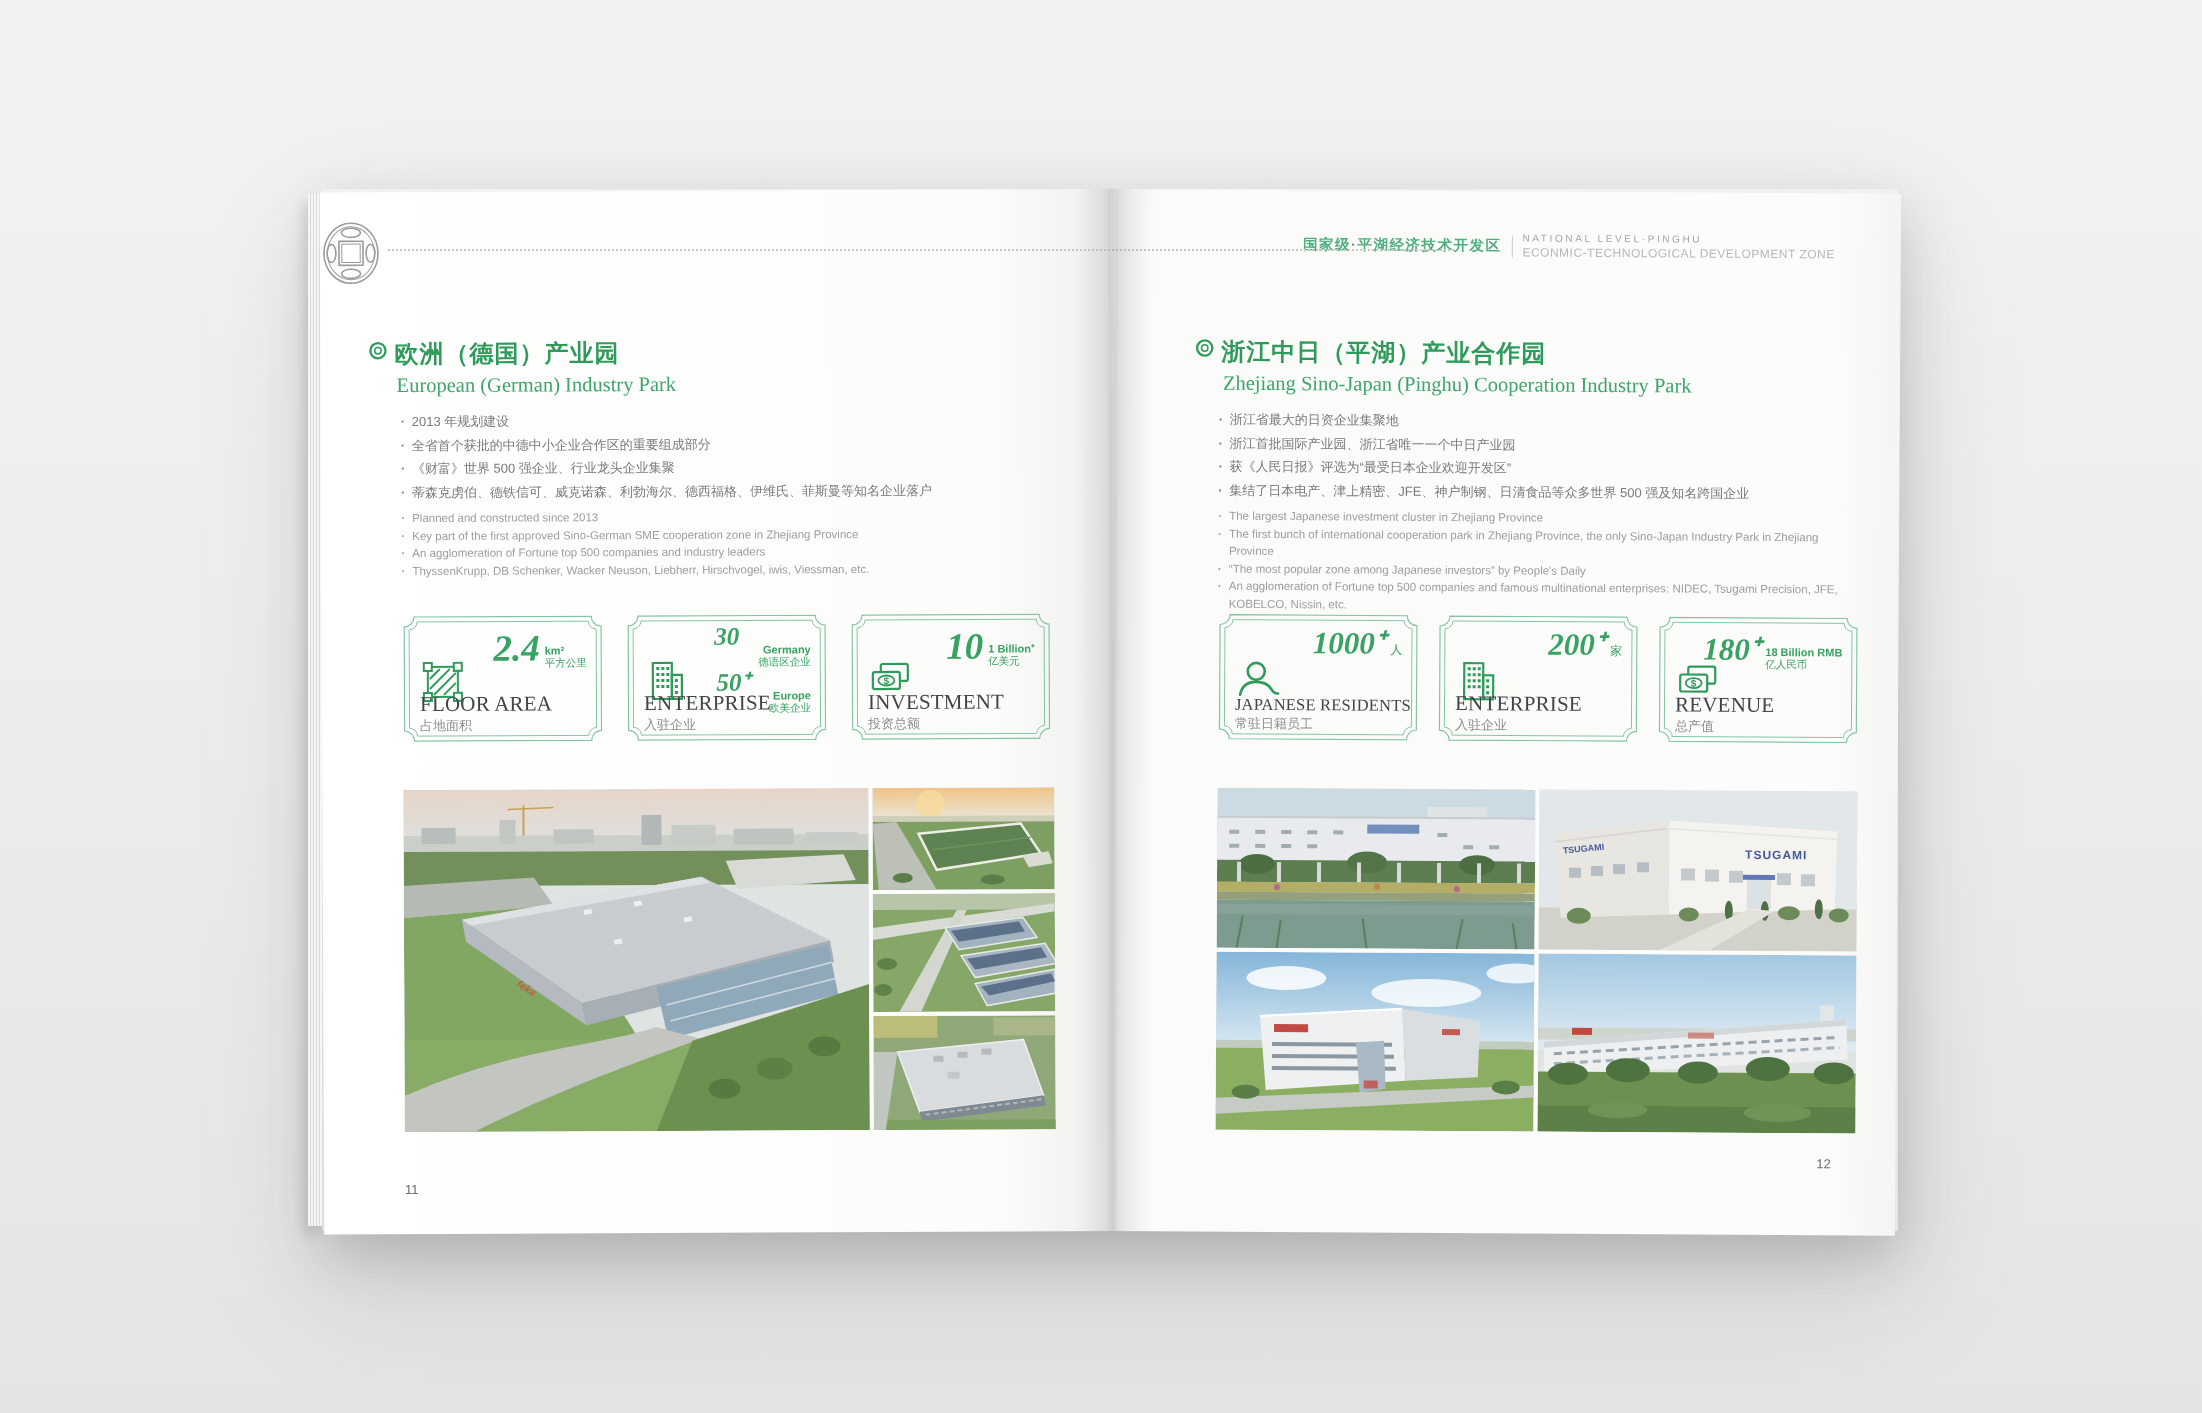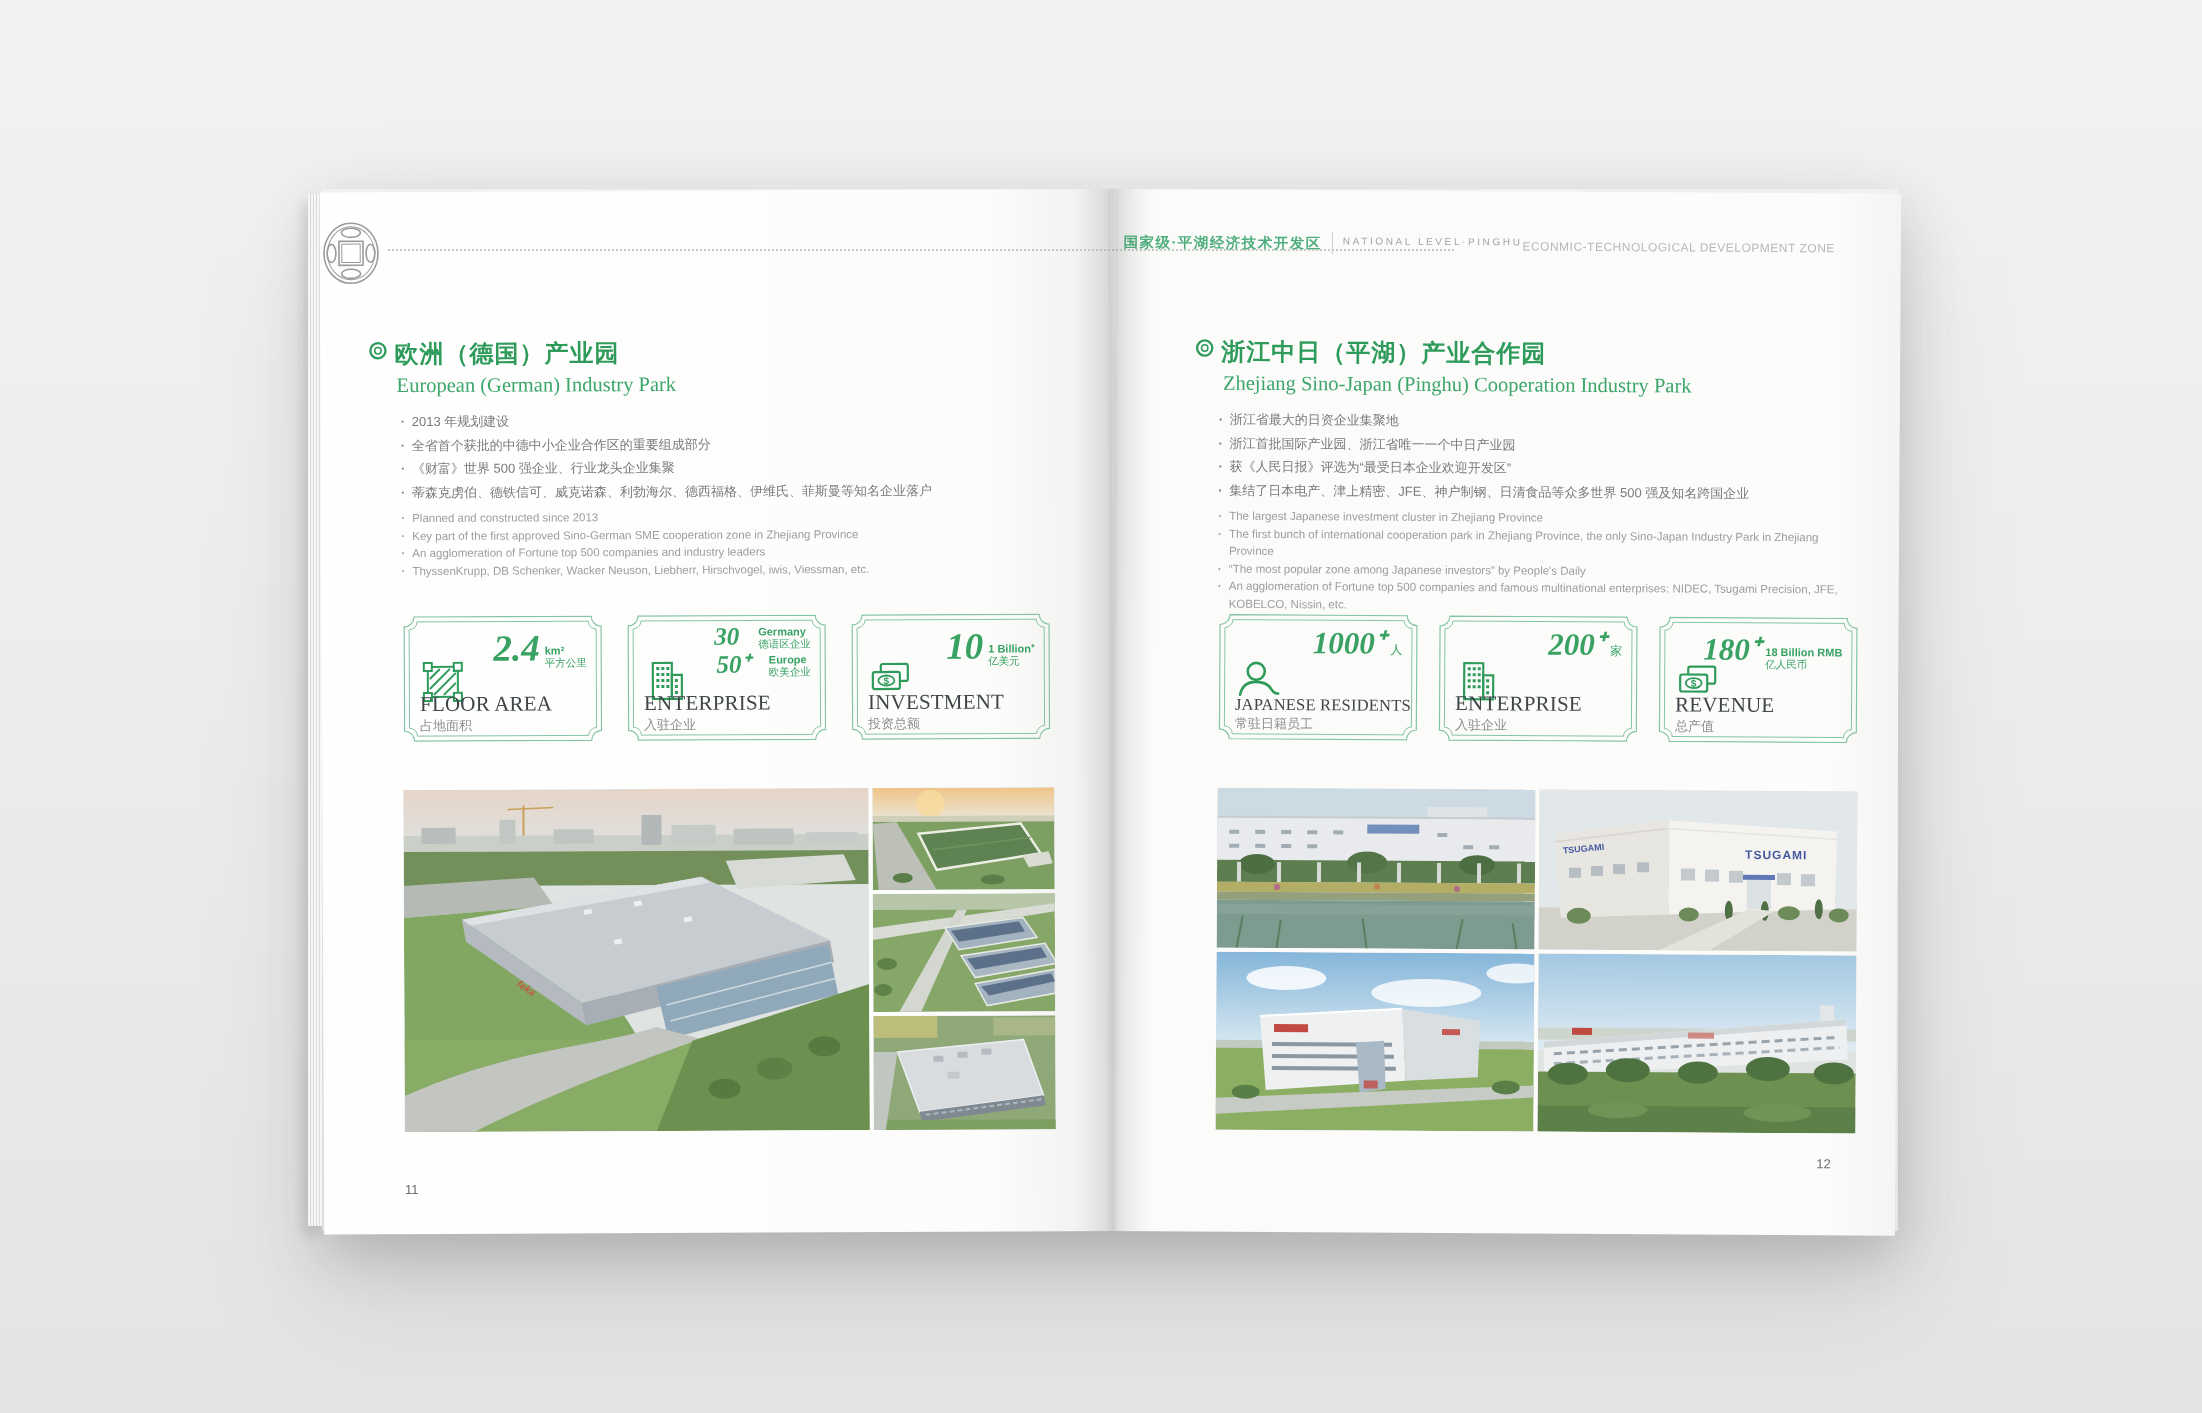--- a/index.html
+++ b/index.html
@@ -16,42 +16,42 @@
     background:linear-gradient(to right,#ffffff 0%,#fcfcfb 84%,#f2f2f1 96%,#e4e4e3 100%);}
   .page-right{left:791px;width:785px;transform:rotate(0.35deg);transform-origin:0 50%;
     background:linear-gradient(to right,#e7e7e6 0%,#f4f4f3 2%,#fbfbfa 5%,#fcfcfb 91%,#f4f4f3 100%);}
   .spine{position:absolute;left:751px;top:0;width:80px;height:100%;pointer-events:none;
     background:linear-gradient(to right,rgba(0,0,0,0) 0%,rgba(0,0,0,.05) 42%,rgba(0,0,0,.12) 50%,rgba(0,0,0,.05) 58%,rgba(0,0,0,0) 100%);}
   .dotted{position:absolute;left:66px;top:60px;width:1066px;border-top:2px dotted #c7c7c5;}
   .logo{position:absolute;left:2px;top:28px;}
   .header{position:absolute;right:66px;top:42px;display:flex;align-items:center;gap:10px;}
   .header-zh{font-size:14.5px;font-weight:bold;letter-spacing:1.5px;color:#4fae7d;white-space:nowrap;}
   .header-divider{width:1px;height:22px;background:#c8ccca;}
-  .header-en{display:flex;flex-direction:row;line-height:1;}
+  .header-en{display:flex;flex-direction:column;line-height:1;}
   .header-en1{font-size:10px;letter-spacing:2.6px;color:#9ea7a2;white-space:nowrap;}
   .header-en2{font-size:12px;letter-spacing:.5px;color:#b4bbb6;margin-top:3px;white-space:nowrap;}
   .title-block{position:absolute;}
   .ring{position:absolute;left:0;top:3px;}
   .title-zh{margin-left:26px;font-size:24px;font-weight:bold;letter-spacing:1px;color:#2f9b5b;white-space:nowrap;}
   .title-en{margin-left:28px;margin-top:4px;font-family:"Liberation Serif",serif;font-size:20.5px;color:#3da66a;white-space:nowrap;}
   .bullets{position:absolute;list-style:none;margin:0;padding:0;}
   .bullets li{position:relative;padding-left:13px;}
   .bullets li::before{content:"·";position:absolute;left:2px;font-weight:bold;}
   .bullets-zh{font-size:13px;line-height:23.5px;color:#7a7a7a;}
   .bullets-en{font-size:11.5px;line-height:17.5px;color:#9d9d9c;}
   .stat-row{position:absolute;display:flex;justify-content:space-between;}
   .statbox{position:relative;width:200px;height:126px;}
   .statbox .border{position:absolute;left:0;top:0;}
   .stat-num-row{position:absolute;top:12px;right:16px;display:flex;gap:5px;align-items:center;}
   .stat-rows{position:absolute;top:9px;right:16px;display:flex;flex-direction:column;gap:1px;align-items:flex-end;}
   .stat-rows .r{display:flex;gap:19px;align-items:flex-start;}
   .stat-num{font-family:"Liberation Serif",serif;font-style:italic;font-weight:bold;color:#39a263;}
   .n36{font-size:37px;line-height:38px;} .n32{font-size:31px;line-height:33px;} .n26{font-size:25px;line-height:26px;}
   .stat-units{display:flex;flex-direction:column;color:#39a263;margin-top:17px;}
-  .stat-rows .stat-units{margin-top:2px;}
+  .stat-rows .stat-units{margin-top:20px;text-align:right;}
   .stat-unit-en{font-size:11px;font-weight:bold;line-height:12px;white-space:nowrap;}
   .stat-unit-zh{font-size:10.5px;line-height:12.5px;white-space:nowrap;}
   .stat-unit-single{font-size:12px;color:#39a263;margin-top:13px;}
   .stat-icon{position:absolute;left:17px;top:43px;}
   .stat-label-en{position:absolute;left:17px;bottom:25px;font-family:"Liberation Serif",serif;
     font-size:21px;letter-spacing:.2px;color:#3f4548;white-space:nowrap;}
   .stat-label-zh{position:absolute;left:17px;bottom:7px;font-size:13px;color:#8c8c8c;white-space:nowrap;}
   .photos-left{position:absolute;left:81px;top:598px;width:651px;height:342px;display:flex;gap:4px;}
   .photos-left .col{display:flex;flex-direction:column;gap:4px;width:182px;}
   .photos-right{position:absolute;left:105px;top:598px;width:640px;height:342px;

